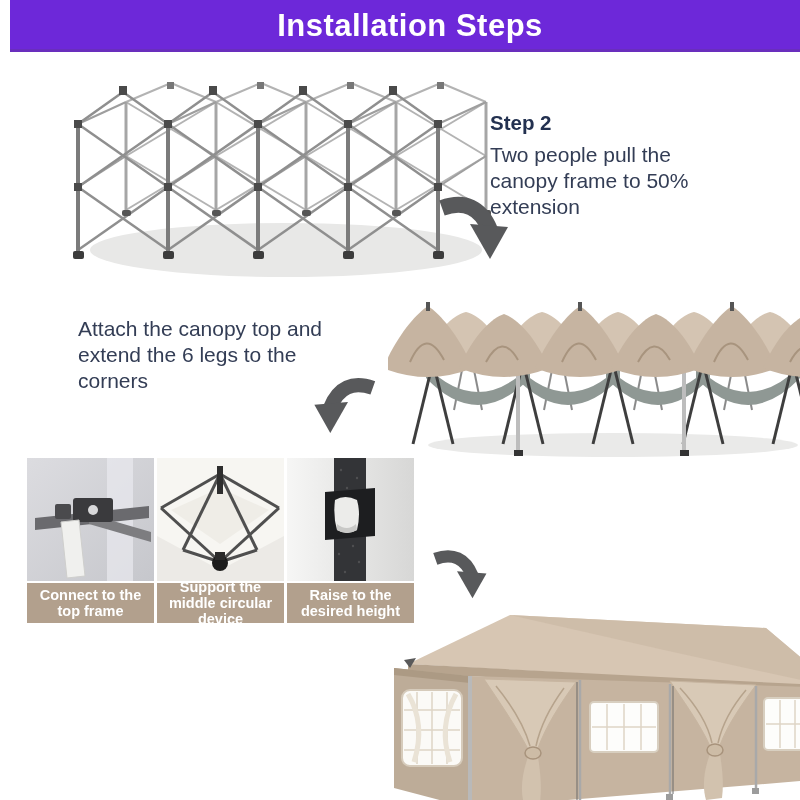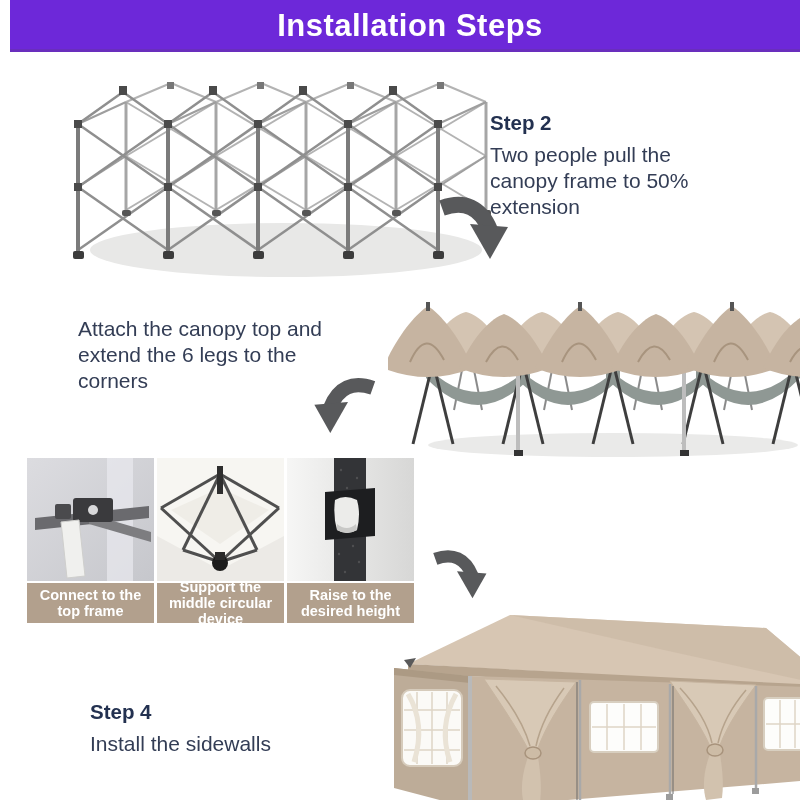--- a/index.html
+++ b/index.html
@@ -428,18 +428,14 @@
       </g>
       <g fill="#9c9c9c">
         <rect x="82" y="204" width="8" height="6"></rect>
           <rect x="192" y="198" width="7" height="6"></rect>
           <rect x="282" y="192" width="7" height="6"></rect>
           <rect x="368" y="186" width="7" height="6"></rect>
       </g>
     </svg>
   </figure>
 
-  <section class="step-text" id="text4">
-    <h2>Step 4</h2>
-    <p>Install the sidewalls</p>
-  </section>
 
 </div>
 
 </body></html>

